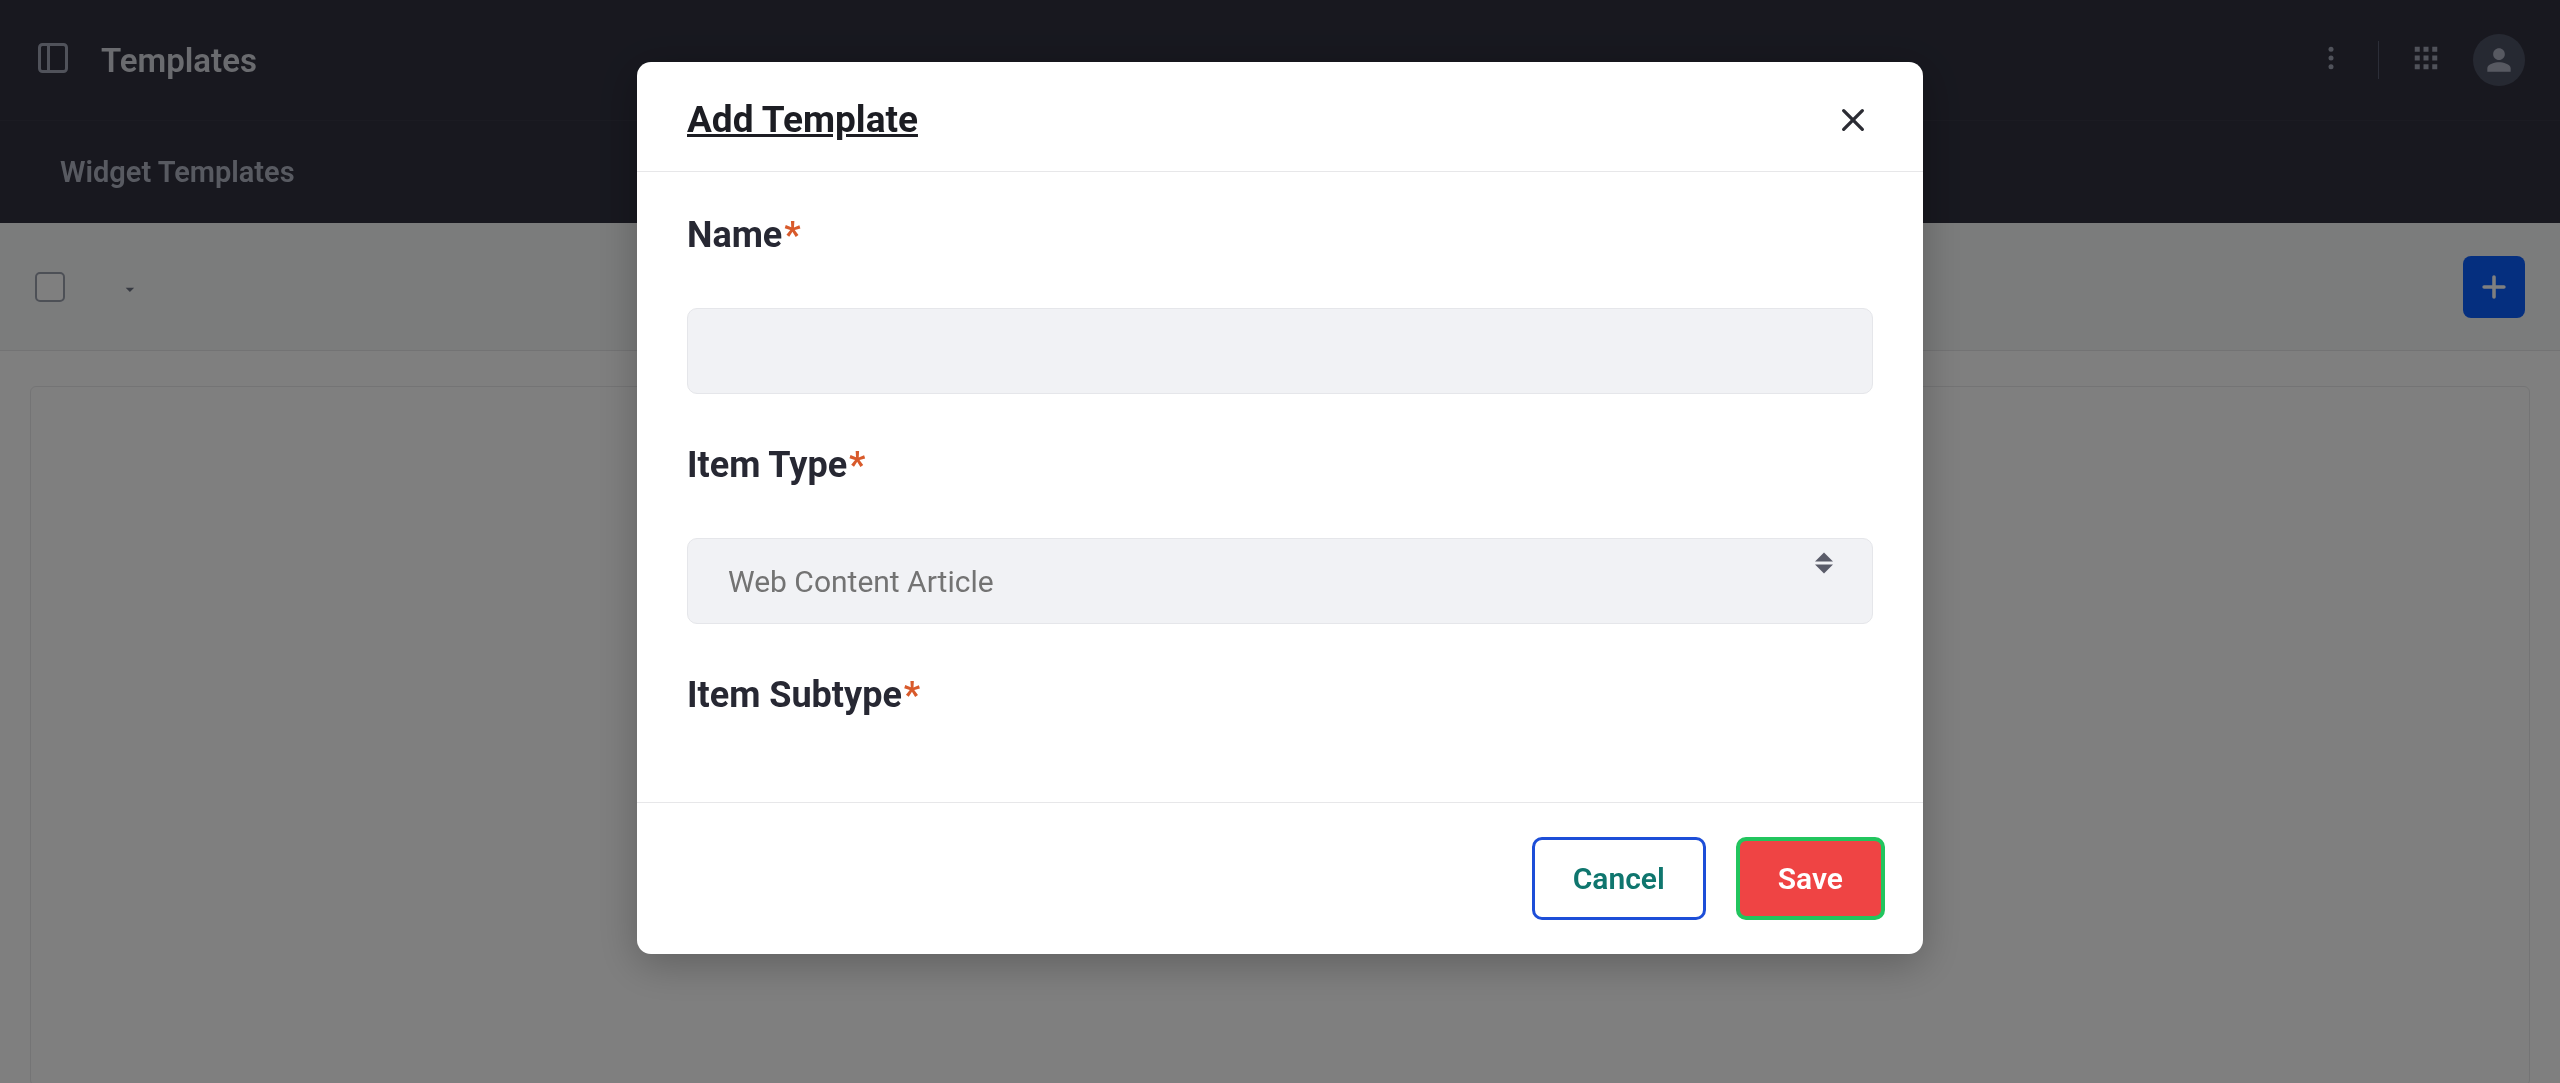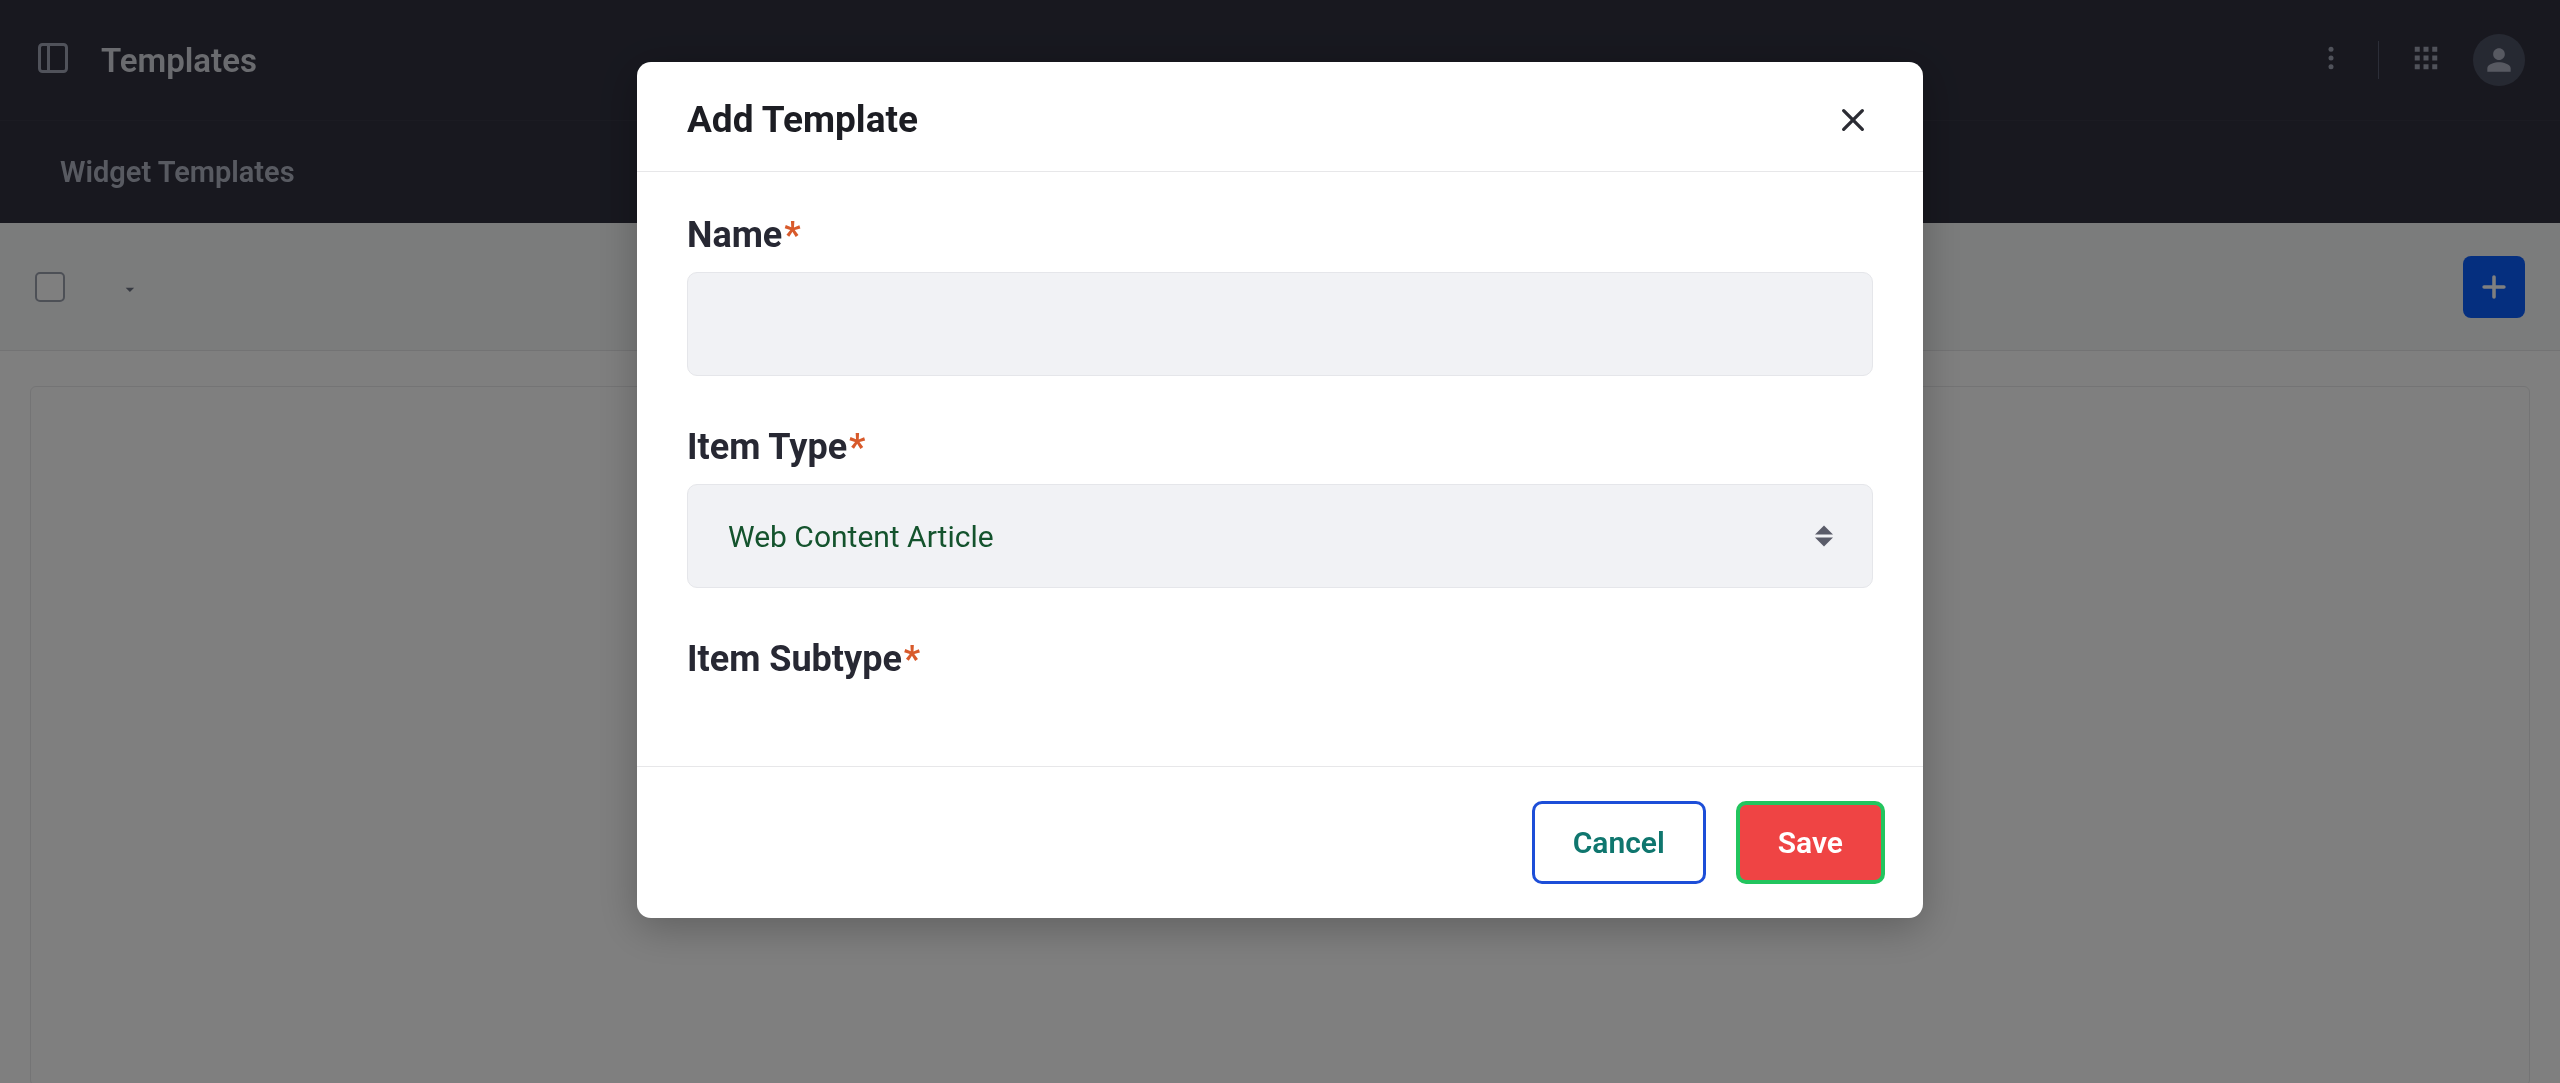--- a/index.html
+++ b/index.html
@@ -171,20 +171,21 @@
       display: flex;
       align-items: center;
       justify-content: space-between;
       padding: 36px 50px 30px 50px;
       border-bottom: 1px solid #e7e7e9;
     }
     .modal-title {
       font-size: 37px;
       font-weight: 700;
       color: #1c1d23;
+      text-decoration: underline;
     }
     .modal-close {
       width: 40px;
       height: 40px;
       cursor: pointer;
       display:flex;
       align-items:center;
       justify-content:center;
     }
     .modal-close svg {
@@ -209,28 +210,29 @@
       display:flex;
       align-items:center;
     }
     .required {
       color: #d85a2b;
       margin-left: 2px;
       font-weight:700;
     }
     .form-input, .form-select {
       width: 100%;
-      height: 104px;
+      height: 86px;
       border: 1px solid #e5e6ea;
       background: #f1f2f5;
       border-radius: 10px;
       font-size: 30px;
-      color: #14532d;
+      color: #737373;
       padding: 0 40px;
       font-family: inherit;
+      margin-top: 36px;
     }
     .select-wrap {
       position: relative;
     }
     .select-wrap .sort-caret {
       position: absolute;
       right: 40px;
       top: 50%;
       transform: translateY(-50%);
       pointer-events: none;

